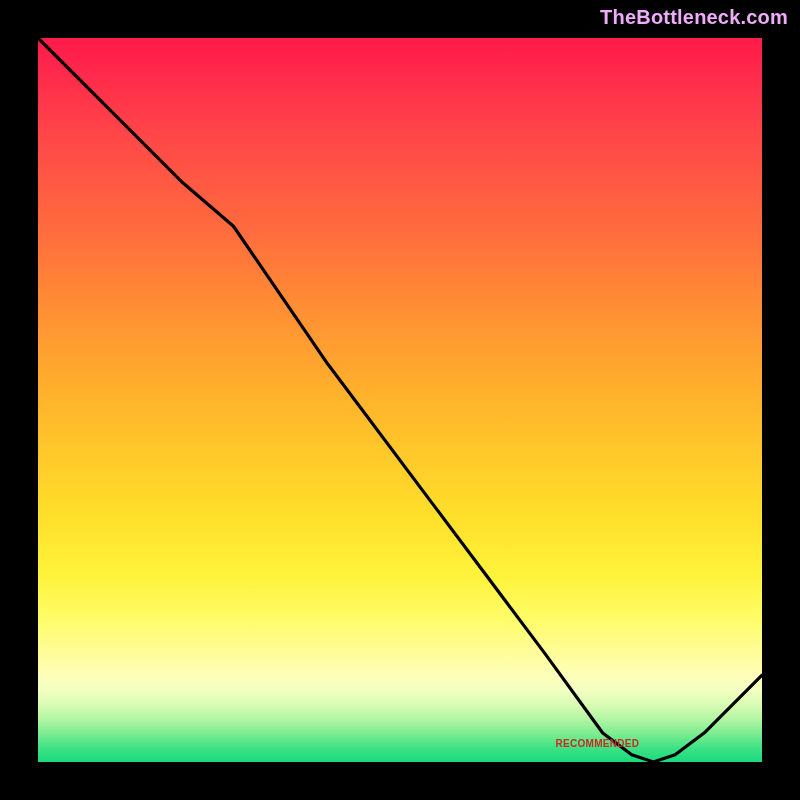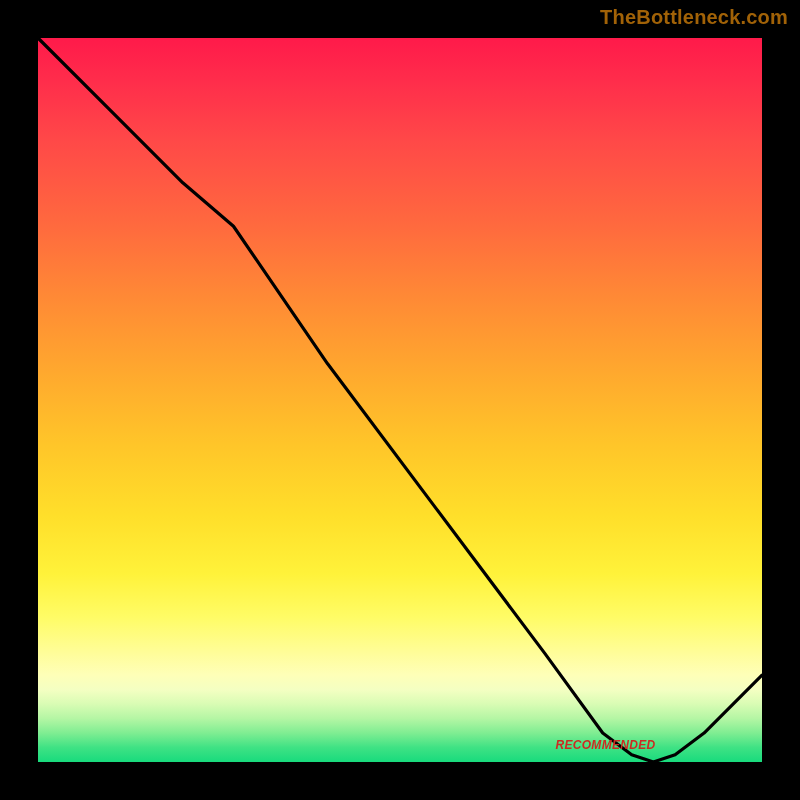--- a/index.html
+++ b/index.html
@@ -51,33 +51,32 @@
     left: 0;
     top: 0;
     width: 724px;
     height: 724px;
     overflow: visible;
   }
   .attribution {
     position: absolute;
     top: 6px;
     right: 12px;
-    color: #a16207;
+    color: #f0abfc;
     font-size: 20px;
     font-weight: 600;
     letter-spacing: 0.2px;
   }
   .ann {
     position: absolute;
     color: #cc2b22;
-    font-size: 12px;
+    font-size: 10px;
     font-weight: 700;
     letter-spacing: 0.3px;
     white-space: nowrap;
-    font-style: italic;
   }
 </style>
 </head>
 <body>
 
 <div class="stage">
 
   <div class="plot">
     <svg class="curve" viewBox="0 0 724 724" preserveAspectRatio="none">
       <path id="curve-path" d="M0.00 0.00 L72.40 72.40 L144.80 144.80 L195.48 188.24 L289.60 325.80 L398.20 470.60 L506.80 615.40 L564.72 695.04 L593.68 716.76 L615.40 724.00 L637.12 716.76 L666.08 695.04 L724.00 637.12" fill="none" stroke="#000" stroke-width="3.2" stroke-linecap="round" stroke-linejoin="round"></path>

